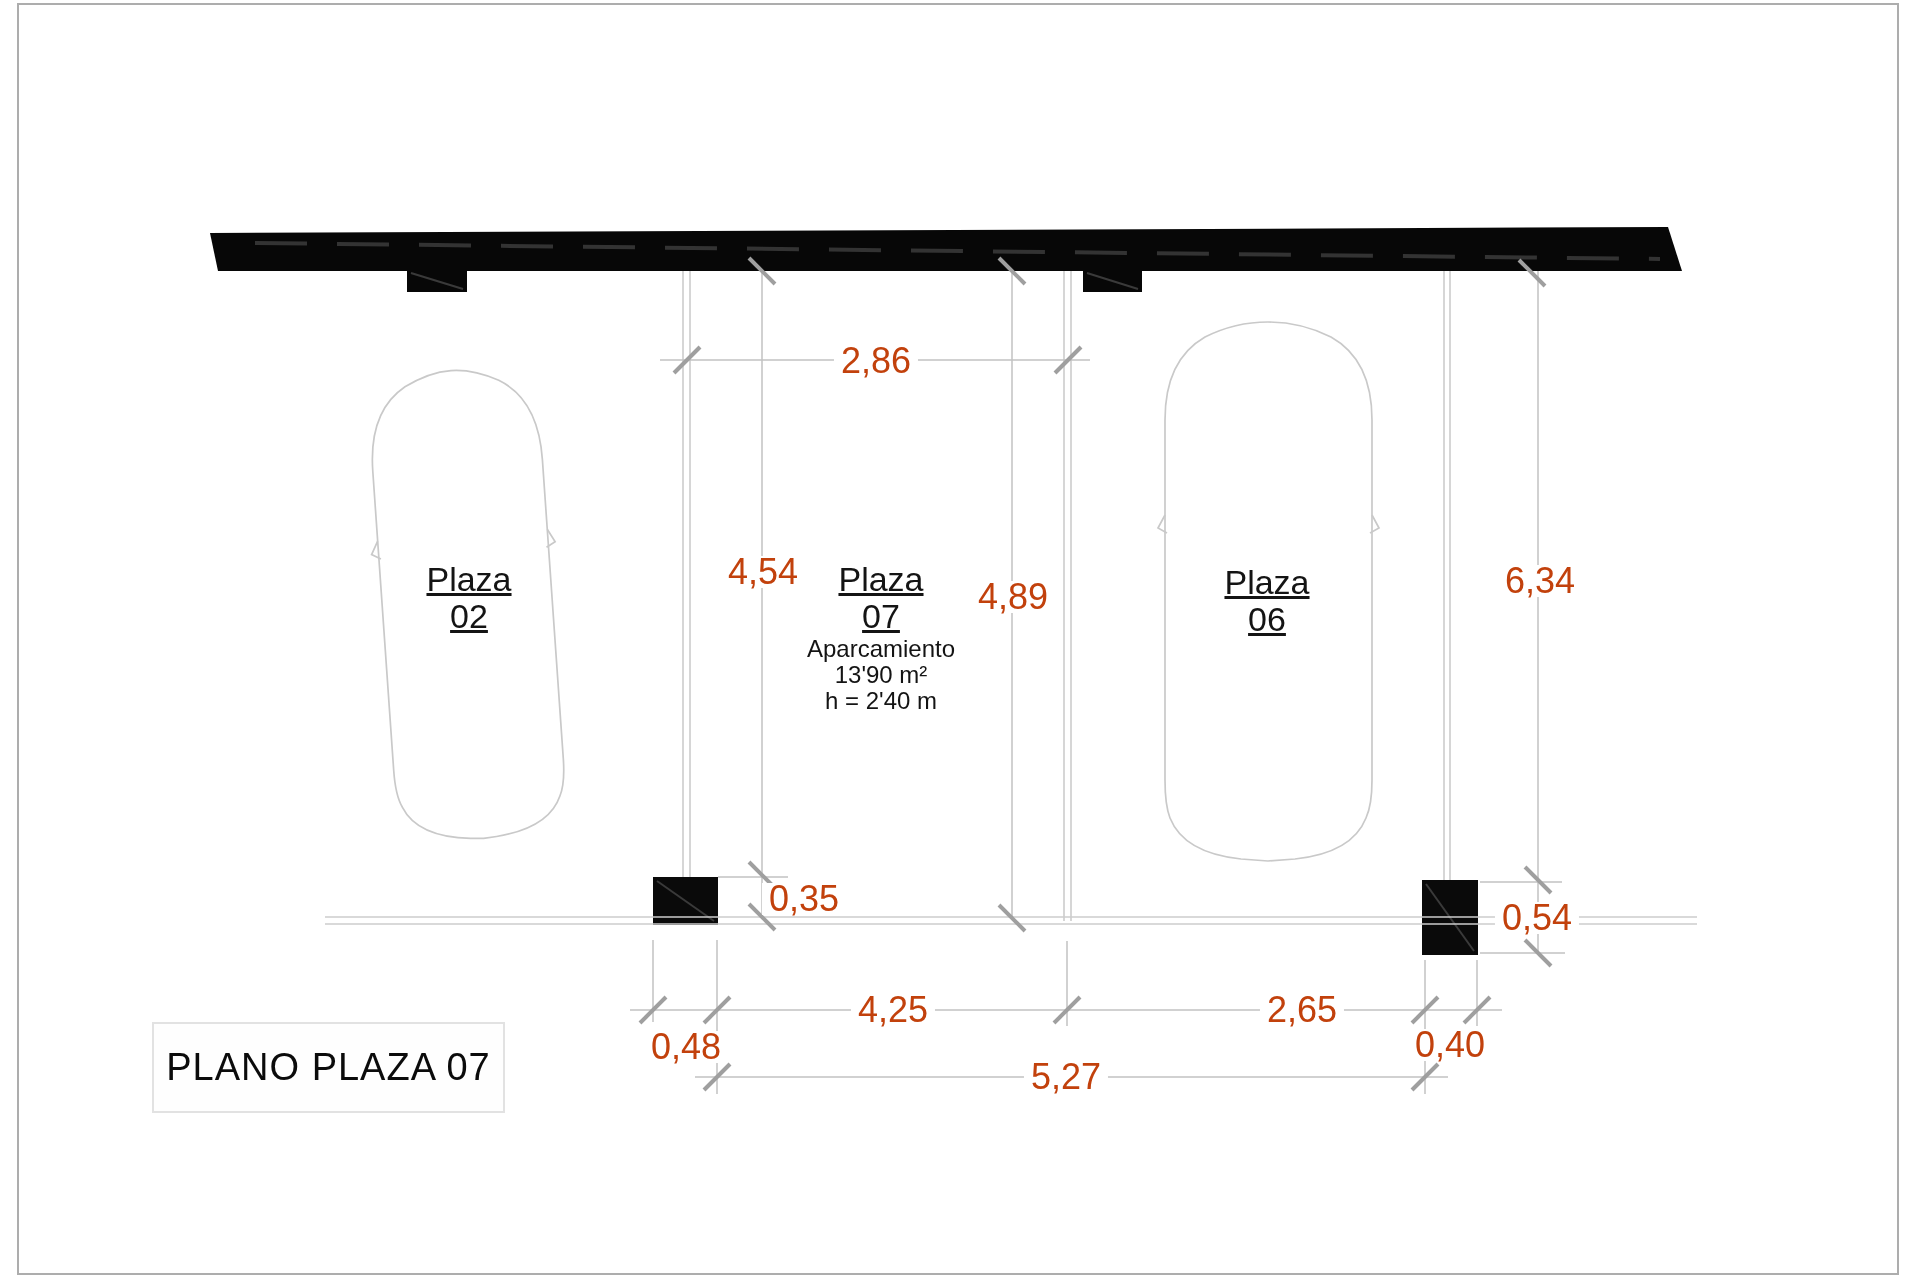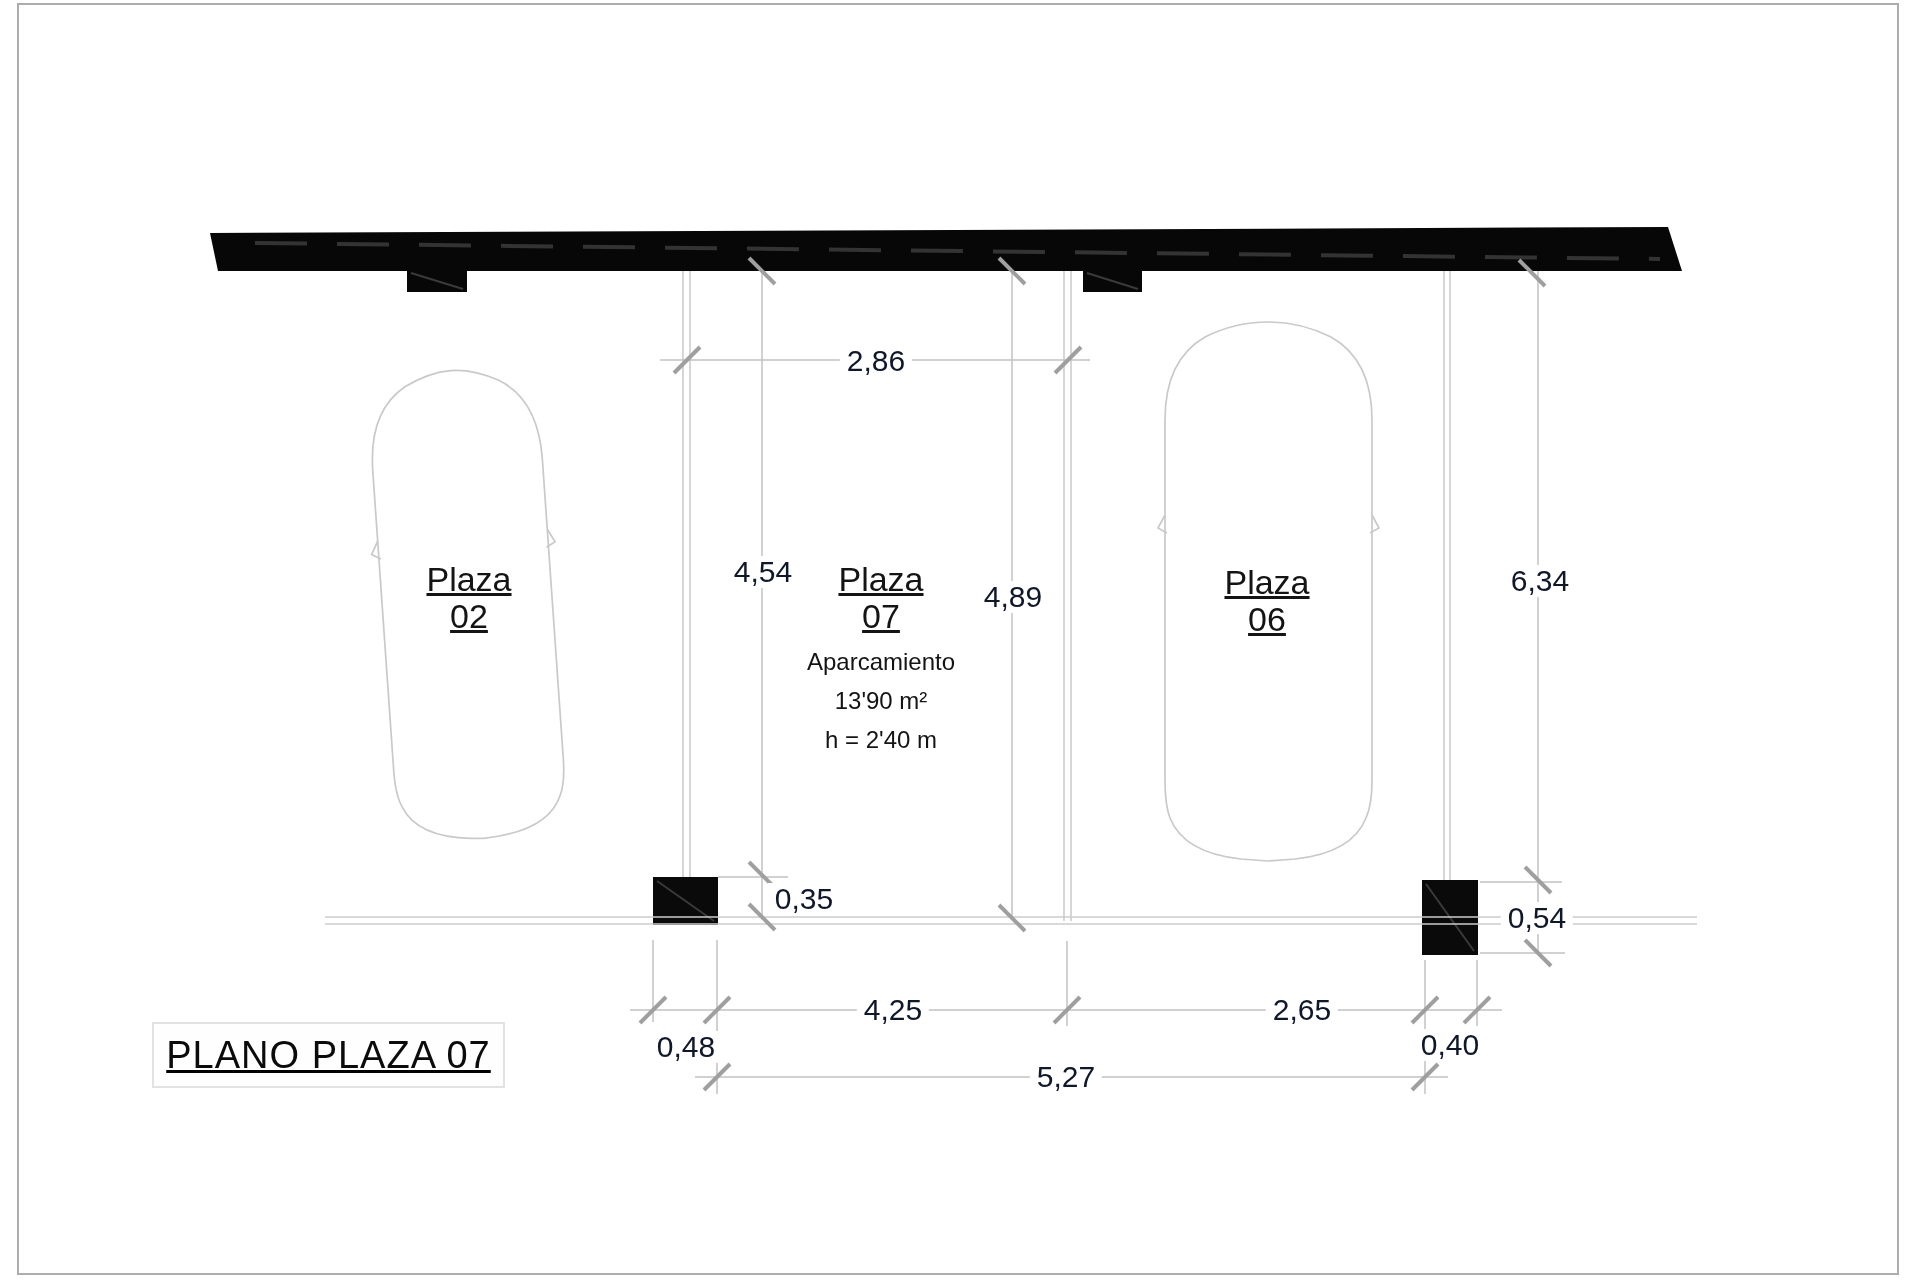--- a/index.html
+++ b/index.html
@@ -3,32 +3,32 @@
 <meta charset="utf-8">
 <style>
   html,body{margin:0;padding:0;background:#ffffff;}
   #canvas{
     position:relative;width:1920px;height:1280px;background:#ffffff;overflow:hidden;
     font-family:"Liberation Sans", sans-serif;
   }
   #linework{position:absolute;left:0;top:0;width:1920px;height:1280px;}
   .dim{
     position:absolute;transform:translate(-50%,-50%);
-    font-size:30px;color:#0f172a;background:#ffffff;padding:0 7px;
+    font-size:36px;color:#c2410c;background:#ffffff;padding:0 7px;
     white-space:nowrap;line-height:32px;
   }
   .plaza{
     position:absolute;transform:translate(-50%,0);text-align:center;color:#141414;
   }
   .plaza .pl-name,.plaza .pl-num{font-size:34px;line-height:37px;text-decoration:underline;}
-  .plaza .pl-detail{font-size:24px;line-height:25px;margin-top:14px;}
+  .plaza .pl-detail{font-size:24px;line-height:25px;margin-top:1px;}
   #title-box{
-    position:absolute;left:152px;top:1022px;width:353px;height:66px;
+    position:absolute;left:152px;top:1022px;width:353px;height:91px;
     background:#fefefe;border:2px solid #e2e2e2;box-sizing:border-box;
-    display:flex;align-items:center;justify-content:center;text-decoration:underline;
+    display:flex;align-items:center;justify-content:center;
   }
   #title-box .title-text{
     font-size:38px;letter-spacing:1px;color:#0b0b0b;white-space:nowrap;
   }
 </style>
 </head>
 <body>
 
 <div id="canvas">
 

